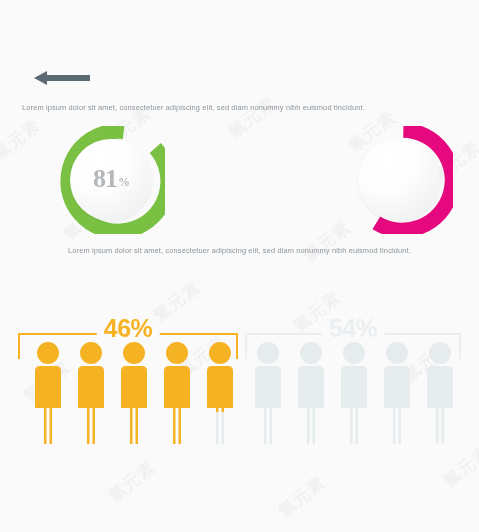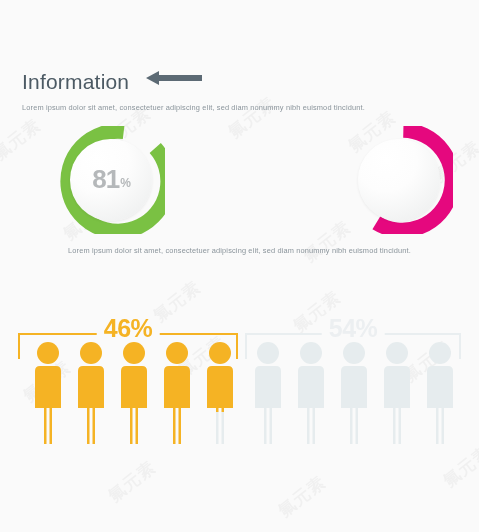--- a/index.html
+++ b/index.html
@@ -52,21 +52,21 @@
     position:absolute;
     left:0;right:0;top:246px;
     text-align:center;
     font-size:7.4px;
     color:#8a949b;
     letter-spacing:.15px;
     white-space:nowrap;
   }
   
   .donuts{position:absolute;left:0;top:126px;width:479px;height:110px;}
-  .donut{position:absolute;width:108px;height:108px;}
+  .donut{position:absolute;width:108px;height:108px;font-family:Liberation Serif, serif;}
   .donut .ring{position:absolute;inset:0;}
   .donut .disc{
     position:absolute;
     left:13px;top:13px;
     width:82px;height:82px;
     border-radius:50%;
     background:radial-gradient(circle at 34% 26%, #ffffff 0%, #fdfdfd 38%, #f1f2f2 78%, #e8e9ea 100%);
     box-shadow:0 1px 3px rgba(0,0,0,.07);
   }
   .donut .val{
@@ -127,21 +127,20 @@
   <div class="wm" style="left:290px;top:300px">氟元素</div>
   <div class="wm" style="left:20px;top:370px">氟元素</div>
   <div class="wm" style="left:175px;top:345px">氟元素</div>
   <div class="wm" style="left:400px;top:350px">氟元素</div>
   <div class="wm" style="left:105px;top:470px">氟元素</div>
   <div class="wm" style="left:275px;top:485px">氟元素</div>
   <div class="wm" style="left:440px;top:455px">氟元素</div>
 </div>
 
 <div class="header">
-  <span class="title">Information</span>
   <span class="arrow-left">
     <svg width="56" height="16" viewBox="0 0 56 16">
       <path d="M0 8 L13 1 L13 5 L56 5 L56 11 L13 11 L13 15 Z" fill="#5c6a74"></path>
     </svg>
   </span>
 </div>
 <div class="subtitle">Lorem ipsum dolor sit amet, consectetuer adipiscing elit, sed diam nonummy nibh euismod tincidunt.</div>
 
 <div class="donuts">
 

